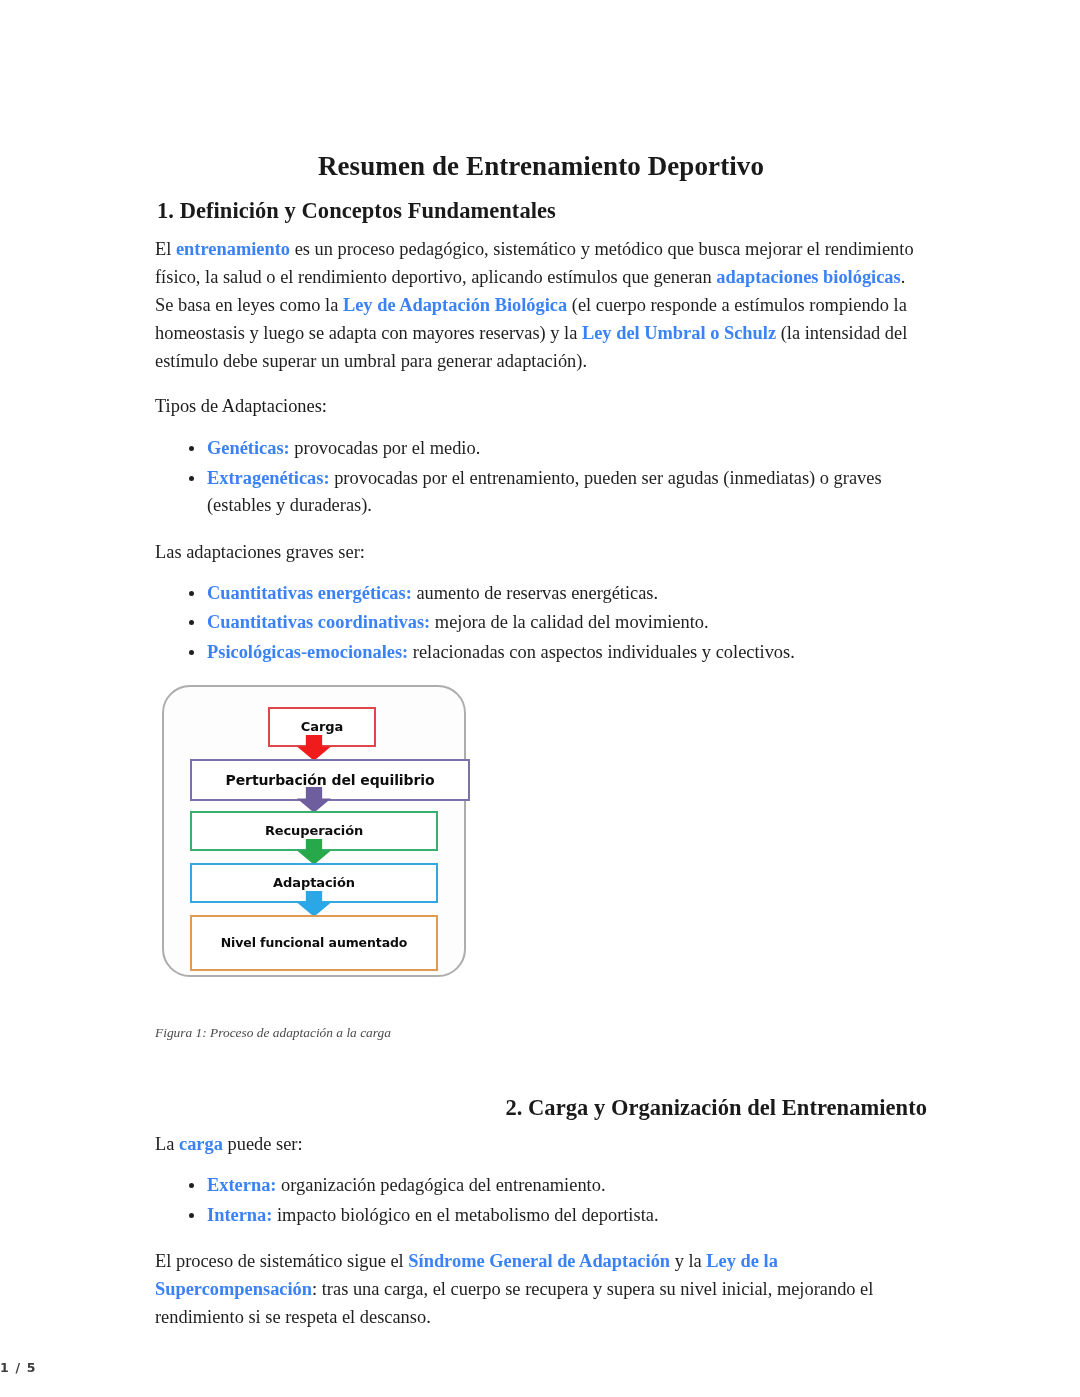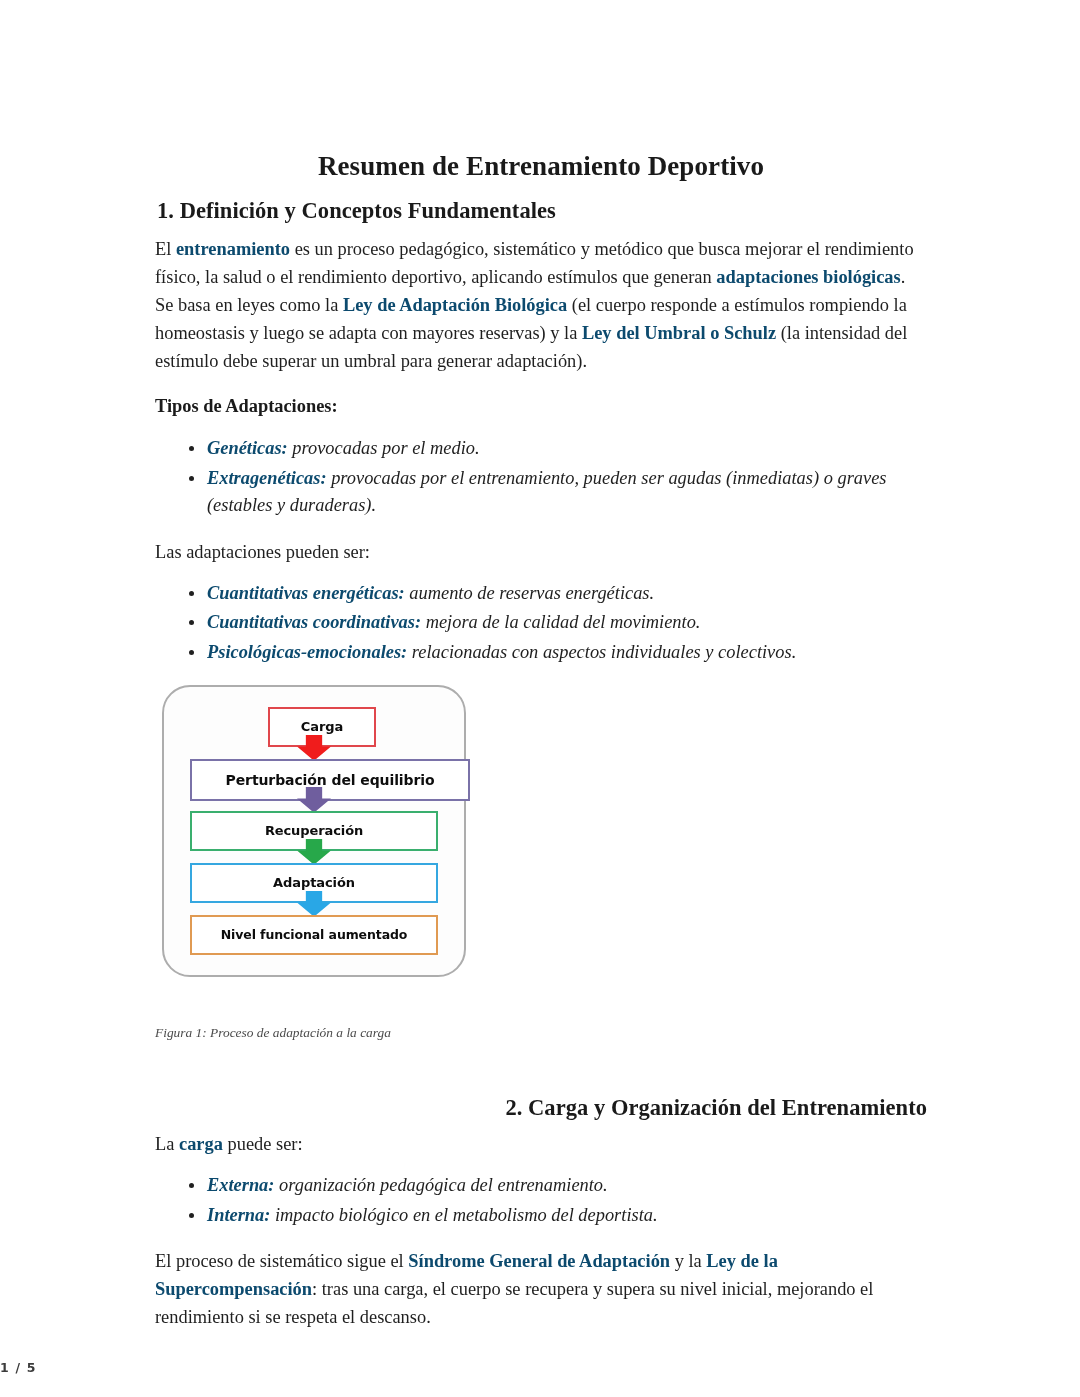--- a/index.html
+++ b/index.html
@@ -56,31 +56,30 @@
     color: #1f1f1f;
     text-align: left;
   }
   p.body.tight {
     margin-bottom: 14px;
   }
   p.lead-in {
     font-size: 18.4px;
     line-height: 1.5;
     margin: 0 0 14px 0;
-    font-weight: 700;
+    font-weight: 400;
     color: #1a1a1a;
   }
 
-  b, strong { font-weight: 700; color: #0c4a6e; }
+  b, strong { font-weight: 700; color: #3b82f6; }
 
   ul.bullets {
     margin: 0 0 18px 0;
     padding: 0 0 0 52px;
     list-style: none;
-    font-style: italic;
   }
   ul.bullets li {
     position: relative;
     font-size: 18.4px;
     line-height: 1.5;
     margin: 0 0 2px 0;
     color: #1f1f1f;
     padding-left: 0;
   }
   ul.bullets li::before {
@@ -121,21 +120,21 @@
     font-family: "DejaVu Sans", "Liberation Sans", sans-serif;
     font-weight: 700;
     color: #0d0d0d;
     text-align: center;
     letter-spacing: -0.1px;
   }
   .dbox.b1 { left: 104px; top: 20px;  width: 108px; height: 40px; border-color: #e0474c; font-size: 13px; }
   .dbox.b2 { left: 26px;  top: 72px;  width: 280px; height: 42px; border-color: #7a72a8; font-size: 14px; }
   .dbox.b3 { left: 26px;  top: 124px; width: 248px; height: 40px; border-color: #3aaf6e; font-size: 13px; }
   .dbox.b4 { left: 26px;  top: 176px; width: 248px; height: 40px; border-color: #35a7e0; font-size: 13px; }
-  .dbox.b5 { left: 26px;  top: 228px; width: 248px; height: 40px; border-color: #e09a52; font-size: 12.5px; }
+  .dbox.b5 { left: 26px;  top: 228px; width: 248px; height: 56px; border-color: #e09a52; font-size: 12.5px; }
 
   .darrow {
     position: absolute;
     left: 50%;
     transform: translateX(-50%);
     width: 34px;
     height: 26px;
     clip-path: polygon(26% 0%, 74% 0%, 74% 46%, 100% 46%, 50% 100%, 0% 46%, 26% 46%);
   }
   .darrow.a1 { top: 48px;  background: #f01c1c; }
@@ -179,21 +178,21 @@
 
     <p class="body"><span>El </span><b>entrenamiento</b><span> es un proceso pedagógico, sistemático y metódico que busca mejorar el rendimiento físico, la salud o el rendimiento deportivo, aplicando estímulos que generan </span><b>adaptaciones biológicas</b><span>. Se basa en leyes como la </span><b>Ley de Adaptación Biológica</b><span> (el cuerpo responde a estímulos rompiendo la homeostasis y luego se adapta con mayores reservas) y la </span><b>Ley del Umbral o Schulz</b><span> (la intensidad del estímulo debe superar un umbral para generar adaptación).</span></p>
 
     <p class="lead-in">Tipos de Adaptaciones:</p>
 
     <ul class="bullets">
         <li><b>Genéticas:</b><span> provocadas por el medio.</span></li>
         <li><b>Extragenéticas:</b><span> provocadas por el entrenamiento, pueden ser agudas (inmediatas) o graves (estables y duraderas).</span></li>
       </ul>
 
-    <p class="body tight">Las adaptaciones pueden ser:</p>
+    <p class="body tight">Las adaptaciones graves ser:</p>
 
     <ul class="bullets">
         <li><b>Cuantitativas energéticas:</b><span> aumento de reservas energéticas.</span></li>
         <li><b>Cuantitativas coordinativas:</b><span> mejora de la calidad del movimiento.</span></li>
         <li><b>Psicológicas-emocionales:</b><span> relacionadas con aspectos individuales y colectivos.</span></li>
       </ul>
 
     <div class="figure-wrap">
       <div class="diagram">
         <div class="dbox b1">Carga</div>

